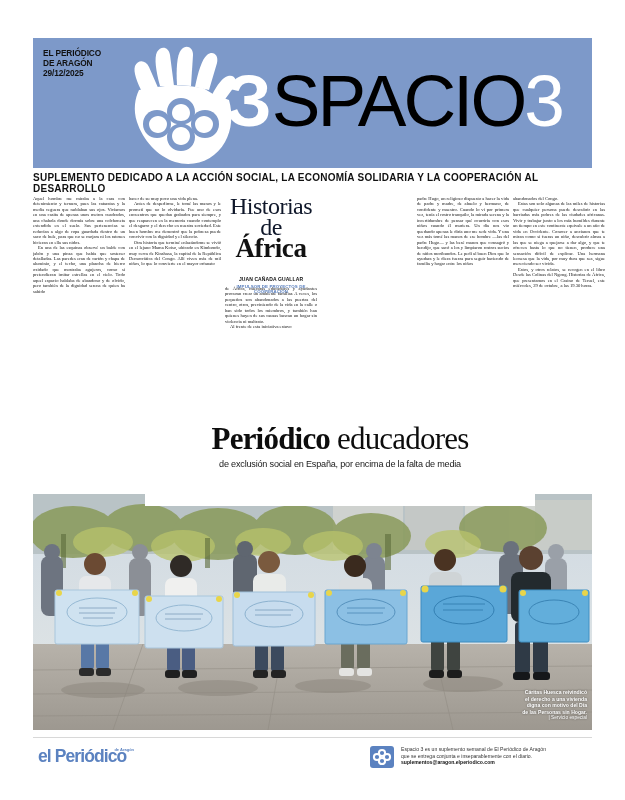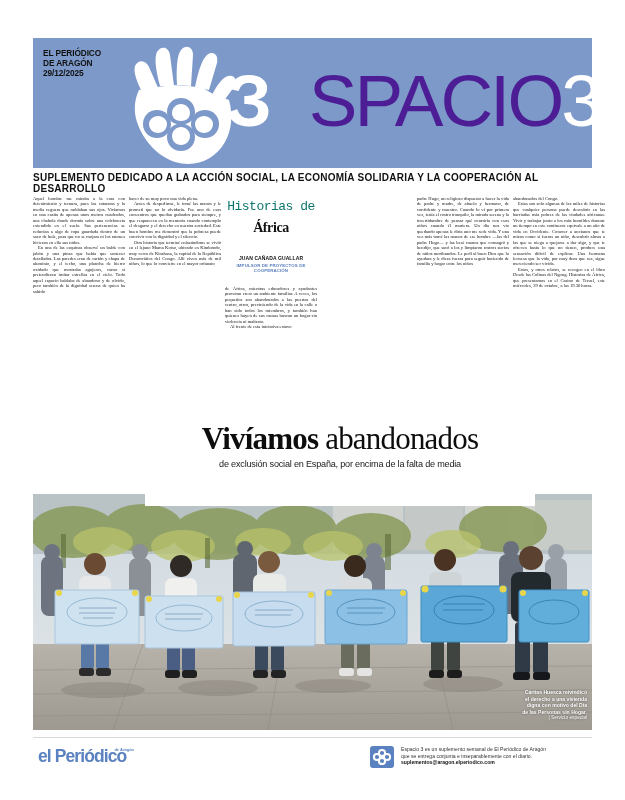--- a/index.html
+++ b/index.html
@@ -24,21 +24,21 @@
   .hand-wrap{
     position:absolute;left:80px;top:4px;width:135px;height:126px;
   }
   .hand-wrap svg{display:block;width:100%;height:100%;}
   .logo-text{
     position:absolute;left:196px;top:26px;
     font-size:73px;line-height:73px;letter-spacing:-3px;
     font-weight:300;white-space:nowrap;
   }
   .logo-e{color:#ffffff;font-weight:700;display:inline-block;transform:scaleX(-1);}
-  .logo-mid{color:#4c1d95;margin-left:37px;}
+  .logo-mid{color:#000000;}
   .logo-3{color:#ffffff;font-weight:400;}
   .mast-sub{
     position:absolute;left:33px;top:172px;width:559px;
     font-size:10px;font-weight:bold;
     letter-spacing:0.25px;color:#111;
   }
 
   
   .article{
     position:absolute;left:33px;top:196px;width:559px;height:218px;
@@ -54,27 +54,27 @@
   .col p.first{text-indent:0;}
   .c1{left:0;}
   .c2{left:96px;}
   .c4{left:384px;}
   .c5{left:480px;}
 
   .head-block{
     position:absolute;left:192px;top:0;width:92px;text-align:center;
   }
   .head-line1{
-    font-family:Liberation Mono, monospace;
-    font-size:13px;line-height:21px;font-weight:400;
-    letter-spacing:-0.5px;color:#0f766e;
+    font-family:Liberation Serif, serif;
+    font-size:24px;line-height:21px;font-weight:400;
+    letter-spacing:-0.5px;color:#0f172a;
   }
   .head-line2{
     font-family:"Liberation Serif", serif;
-    font-size:14px;line-height:23px;font-weight:700;
+    font-size:27px;line-height:23px;font-weight:700;
     letter-spacing:-0.4px;color:#111;margin-top:-1px;
   }
   .byline{
     margin-top:16px;font-size:5px;font-weight:bold;letter-spacing:0.1px;color:#111;
   }
   .byline-role{
     margin-top:1.5px;font-size:4.4px;font-weight:bold;letter-spacing:0.1px;color:#5a7fbd;
   }
   .head-body{
     position:absolute;left:192px;top:90px;width:92px;height:128px;
@@ -218,22 +218,22 @@
       <p class="first">abandonados del Congo.</p>
       <p>Estas son solo algunas de las miles de historias que cualquier persona puede descubrir en las barriadas más pobres de las ciudades africanas. Vivir y trabajar junto a los más humildes durante un tiempo en este continente equivale a un año de vida en Occidente. Conocer a ancianos que te miran como si fueras un niño, descubrir almas a las que se niega a quejarse a dar algo, y que te ofrecen hasta lo que no tienen, produce una sensación difícil de explicar. Una hermana leonesa que la vida, por muy dura que sea, sigue mereciendo ser vivida.</p>
       <p>Estos, y otros relatos, se recogen en el libro Desde las Colinas del Ngong. Historias de África, que presentamos en el Casino de Teruel, este miércoles, 29 de octubre, a las 19.30 horas.</p>
     </div>
   </div>
 
   <div class="feature">
 
     <div class="feat-head">
       <div class="feat-title">
-        <span class="b">Vivíamos</span>
-        <span class="l">abandonados</span>
+        <span class="b">Periódico</span>
+        <span class="l">educadores</span>
       </div>
       <div class="feat-sub">
         <div>de exclusión social en España, por encima de la falta de media</div>
       </div>
     </div>
 
     <div class="photo">
       <svg viewBox="0 0 559 236" preserveAspectRatio="none" xmlns="http://www.w3.org/2000/svg" aria-hidden="true">
         <defs>
           <linearGradient id="sky" x1="0" y1="0" x2="0" y2="1">

